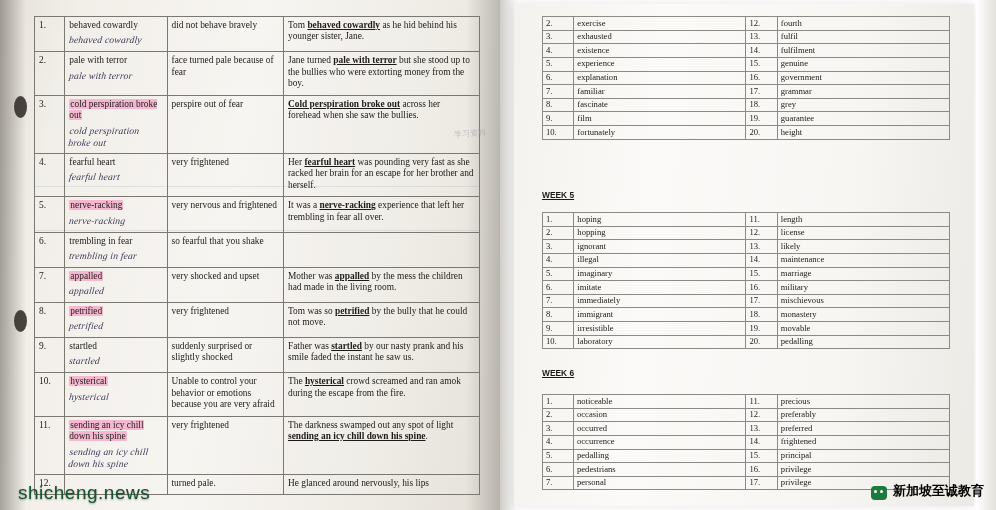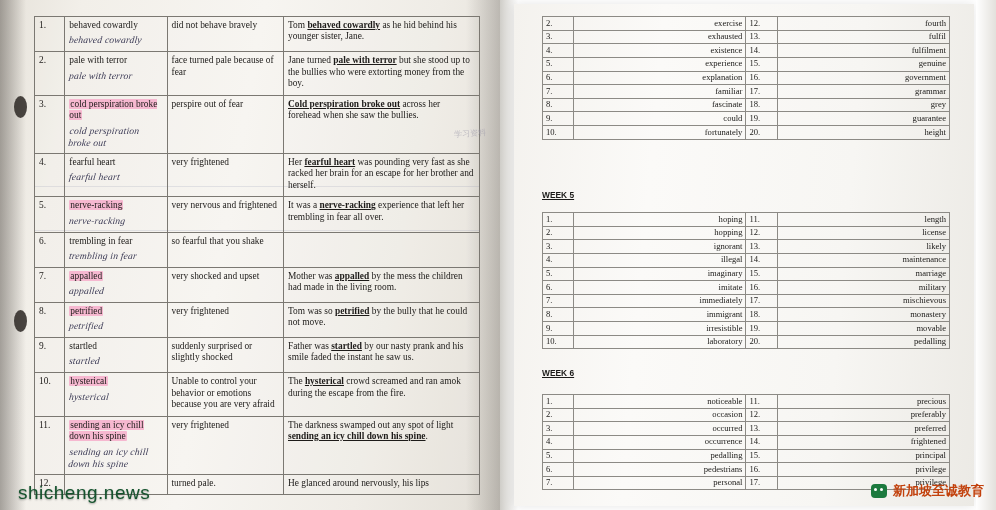--- a/index.html
+++ b/index.html
@@ -38,31 +38,31 @@
      background:linear-gradient(95deg,#f4f2ee 0%,#fbfaf8 30%,#f7f6f3 70%,#eceae5 100%);
      box-shadow:0 0 10px rgba(0,0,0,.10);}
   .rp-edge{position:absolute;left:0;top:0;width:18px;height:510px;background:linear-gradient(90deg,#cfcdc8,#ffffff);}
   .rp-edge-r{position:absolute;right:0;top:0;width:20px;height:510px;background:linear-gradient(270deg,#e3e1dc,#ffffff);}
 
   .wl{position:absolute;font-family:"Liberation Serif",serif;}
   table.words{border-collapse:collapse;width:100%;}
   table.words td{border:1px solid #8c8a85;font-size:8.6px;line-height:1.12;padding:1.5px 3px;
      color:#1b1a18;font-family:"Liberation Serif",serif;}
   td.wn{width:26px;text-align:left;}
-  td.ww{width:180px;text-align:right;}
+  td.ww{width:180px;}
   .weeklab{font-family:"Liberation Sans",sans-serif;font-size:8.4px;font-weight:bold;
      color:#1b1a18;text-decoration:underline;}
 
   
   .wm-left{position:absolute;left:18px;bottom:6px;font-family:"Liberation Sans",sans-serif;
      font-size:19px;color:#14532d;letter-spacing:.5px;text-shadow:0 1px 2px rgba(0,0,0,.35);}
   .wm-tr{position:absolute;right:14px;top:10px;font-size:19px;font-weight:bold;color:#f3d24a;
      font-family:"Liberation Sans",sans-serif;letter-spacing:2px;text-shadow:0 1px 2px rgba(0,0,0,.25);}
-  .wm-br{position:absolute;right:12px;bottom:10px;display:flex;align-items:center;gap:6px;
-     color:#c2410c;font-size:13px;font-weight:bold;font-family:"Liberation Sans",sans-serif;}
+  .wm-br{position:absolute;right:12px;bottom:10px;display:flex;align-items:flex-end;gap:6px;
+     color:#000000;font-size:13px;font-weight:bold;font-family:"Liberation Sans",sans-serif;}
   .wechat{width:16px;height:14px;border-radius:4px;background:#1c7a3e;position:relative;display:inline-block;}
   .wechat:before{content:"";position:absolute;left:3px;top:4px;width:3px;height:3px;border-radius:50%;background:#fff;}
   .wechat:after{content:"";position:absolute;left:9px;top:4px;width:3px;height:3px;border-radius:50%;background:#fff;}
 </style>
 </head>
 <body>
 
 <div class="page">
 
   <div class="left-photo">
@@ -201,21 +201,21 @@
               <td class="ww">grammar</td>
             </tr>
             <tr>
               <td class="wn">8.</td>
               <td class="ww">fascinate</td>
               <td class="wn">18.</td>
               <td class="ww">grey</td>
             </tr>
             <tr>
               <td class="wn">9.</td>
-              <td class="ww">could</td>
+              <td class="ww">film</td>
               <td class="wn">19.</td>
               <td class="ww">guarantee</td>
             </tr>
             <tr>
               <td class="wn">10.</td>
               <td class="ww">fortunately</td>
               <td class="wn">20.</td>
               <td class="ww">height</td>
             </tr>
           </tbody>

